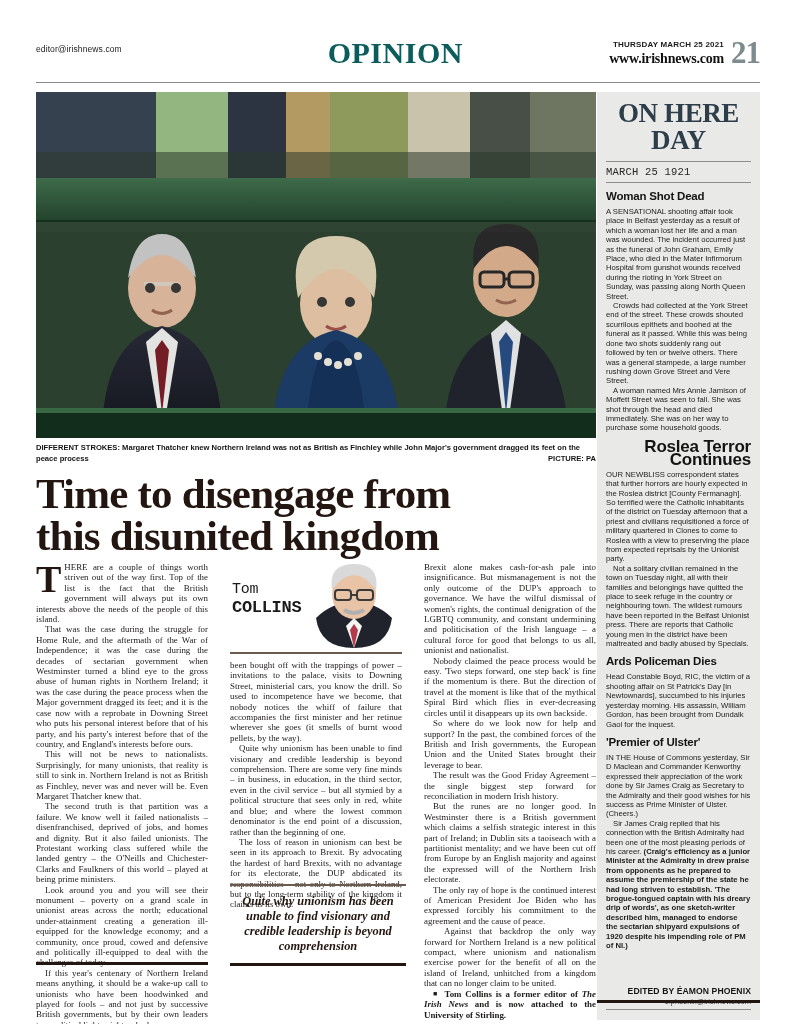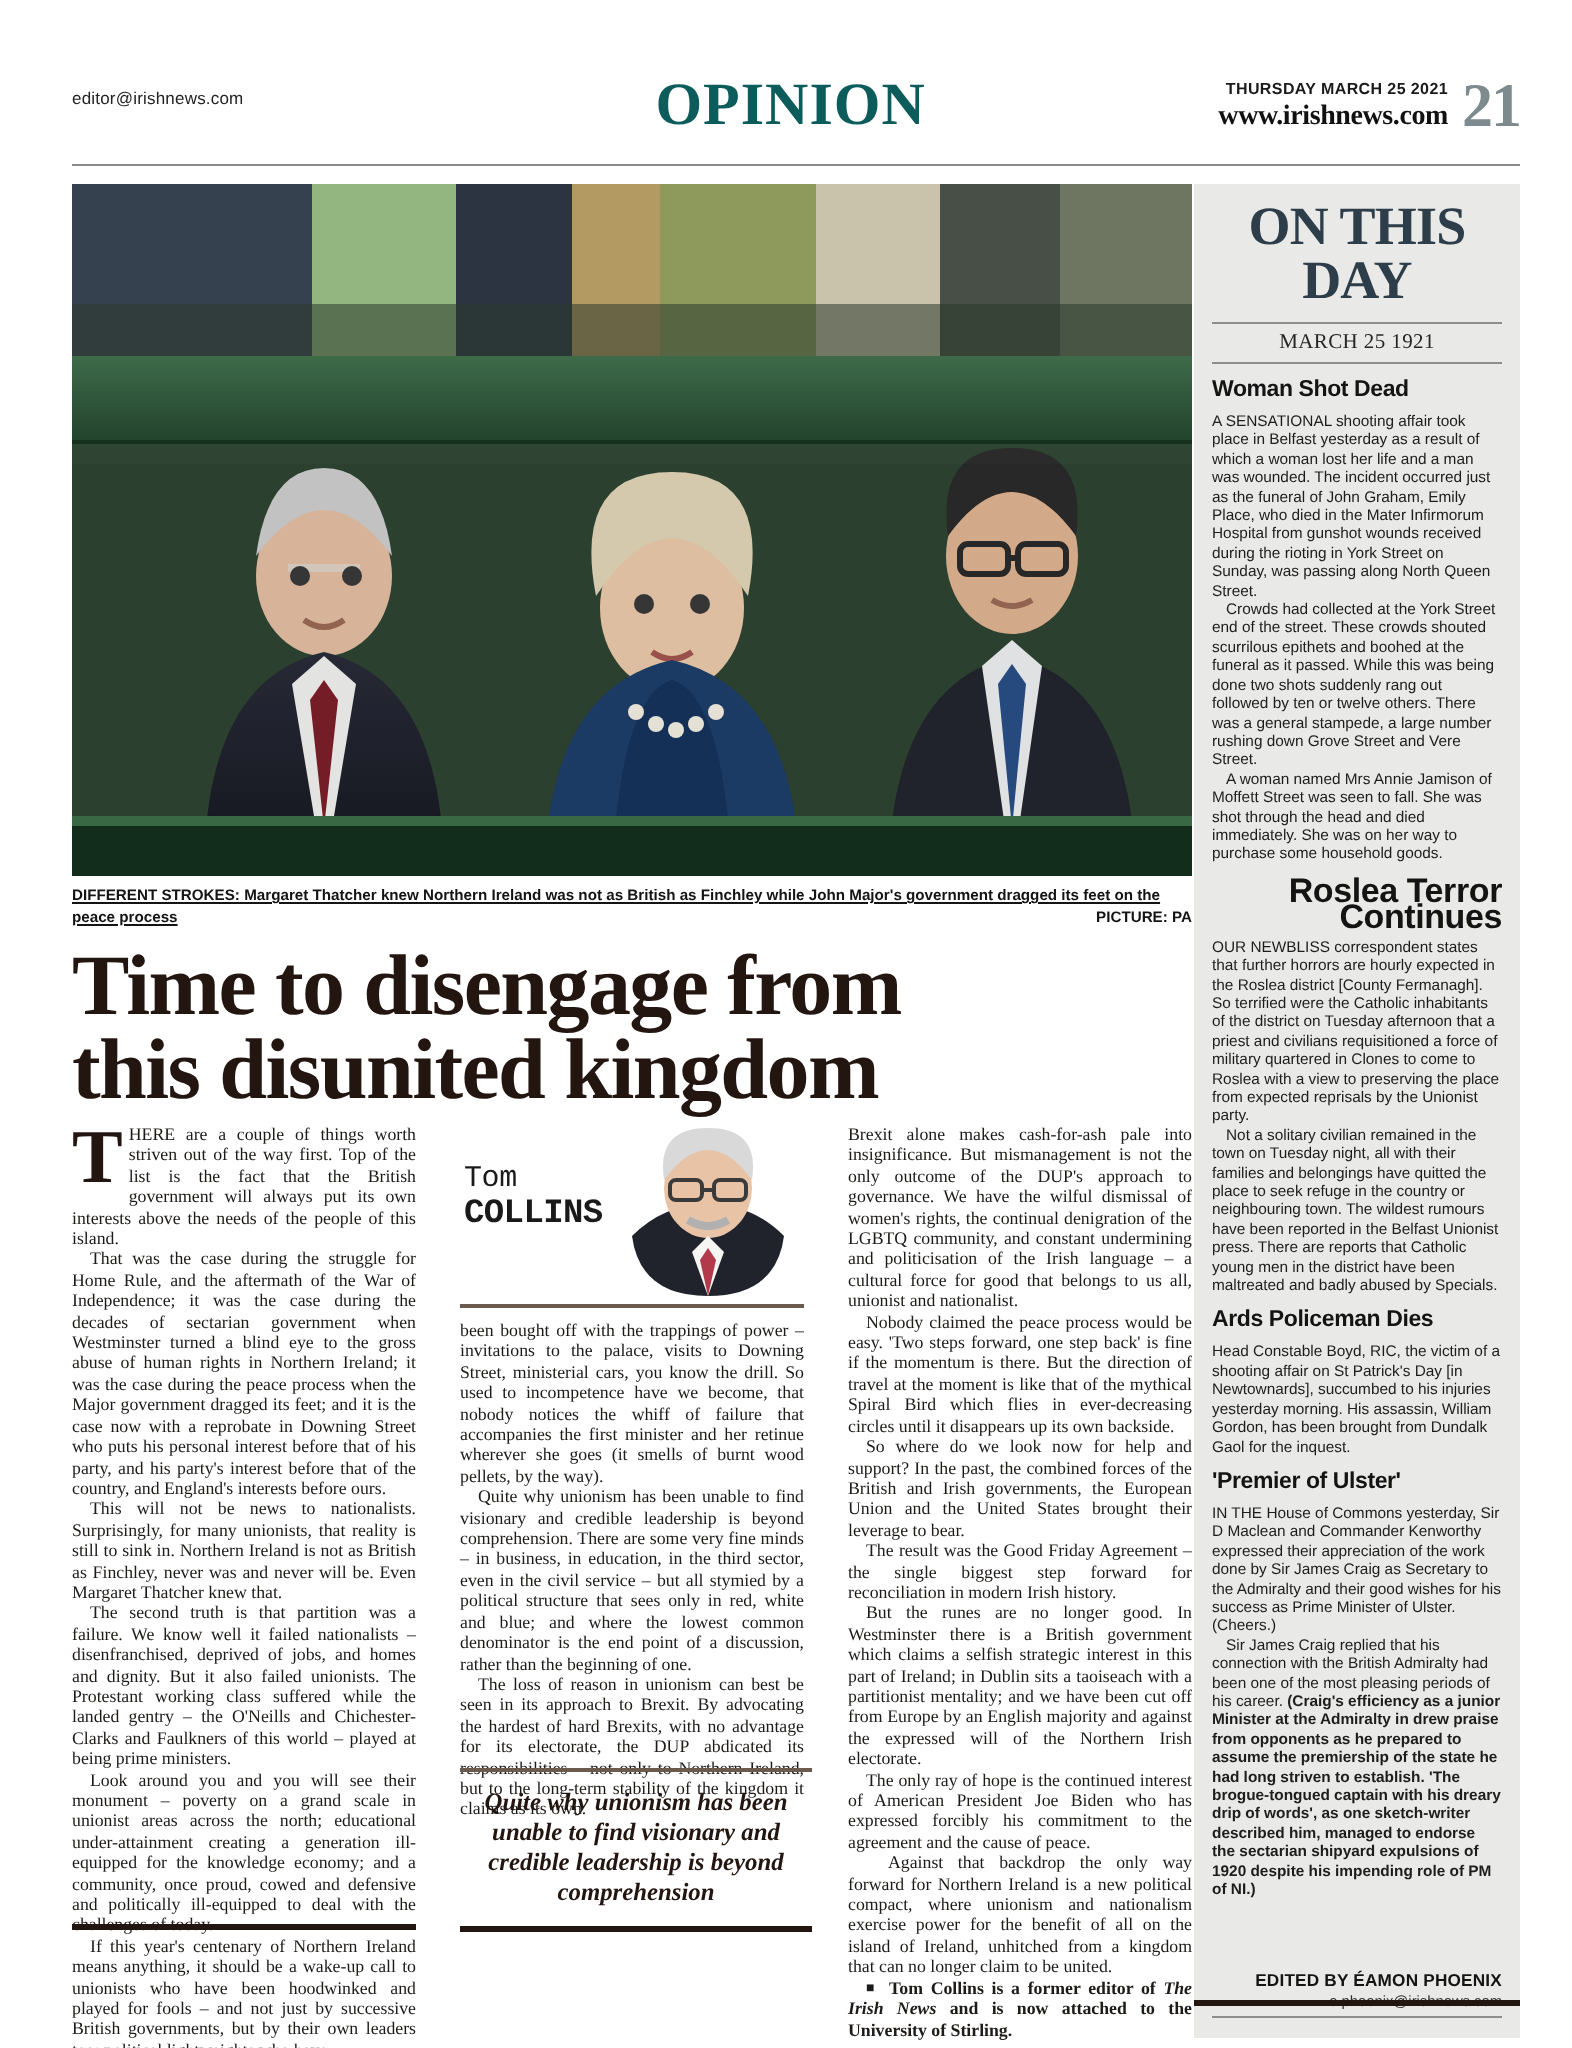--- a/index.html
+++ b/index.html
@@ -103,21 +103,20 @@
   .photo svg { display: block; width: 560px; height: 346px; }
 
   .caption {
     margin-top: 5px;
     font-family: "Liberation Sans", sans-serif;
     font-size: 7.6px;
     font-weight: bold;
     line-height: 10.5px;
     color: #141414;
     position: relative;
-    text-decoration: underline;
   }
   .caption .picture-credit {
     position: absolute;
     right: 0;
     bottom: 0;
     font-size: 7.6px;
     font-weight: bold;
   }
 
   .headline {
@@ -262,23 +261,23 @@
     font-family: "Liberation Serif", serif;
     font-weight: bold;
     font-size: 27px;
     line-height: 27px;
     text-align: center;
     color: #2d3d4a;
     letter-spacing: -0.4px;
   }
   .otd-rule { height: 1px; background: #8e8e8a; margin: 7px 0 4px; }
   .otd-date {
-    font-family: Liberation Serif, serif;
+    font-family: Liberation Mono, monospace;
     font-size: 10.5px;
-    text-align: center;
+    text-align: left;
     color: #262626;
     letter-spacing: 0.2px;
     padding-bottom: 4px;
   }
   .otd-rule2 { height: 1px; background: #8e8e8a; margin-bottom: 6px; }
 
   .sb-head {
     font-family: "Liberation Sans", sans-serif;
     font-weight: bold;
     font-size: 11.5px;
@@ -494,21 +493,21 @@
 
     <div class="pullquote">
       <div class="pq-rule-top"></div>
       <div class="pq-text">Quite why unionism has been unable to find visionary and credible leadership is beyond comprehension</div>
       <div class="pq-rule-bottom"></div>
     </div>
   </div>
 
   <div class="sidebar">
     <div class="otd-title">
-      <div>ON THIS</div>
+      <div>ON HERE</div>
       <div>DAY</div>
     </div>
     <div class="otd-rule"></div>
     <div class="otd-date">MARCH 25 1921</div>
     <div class="otd-rule2"></div>
 
     <div>
       <div class="sb-head">Woman Shot Dead</div>
       <div class="sb-body">
         <p class="noindent">A SENSATIONAL shooting affair took place in Belfast yesterday as a result of which a woman lost her life and a man was wounded. The incident occurred just as the funeral of John Graham, Emily Place, who died in the Mater Infirmorum Hospital from gunshot wounds received during the rioting in York Street on Sunday, was passing along North Queen Street.</p>

